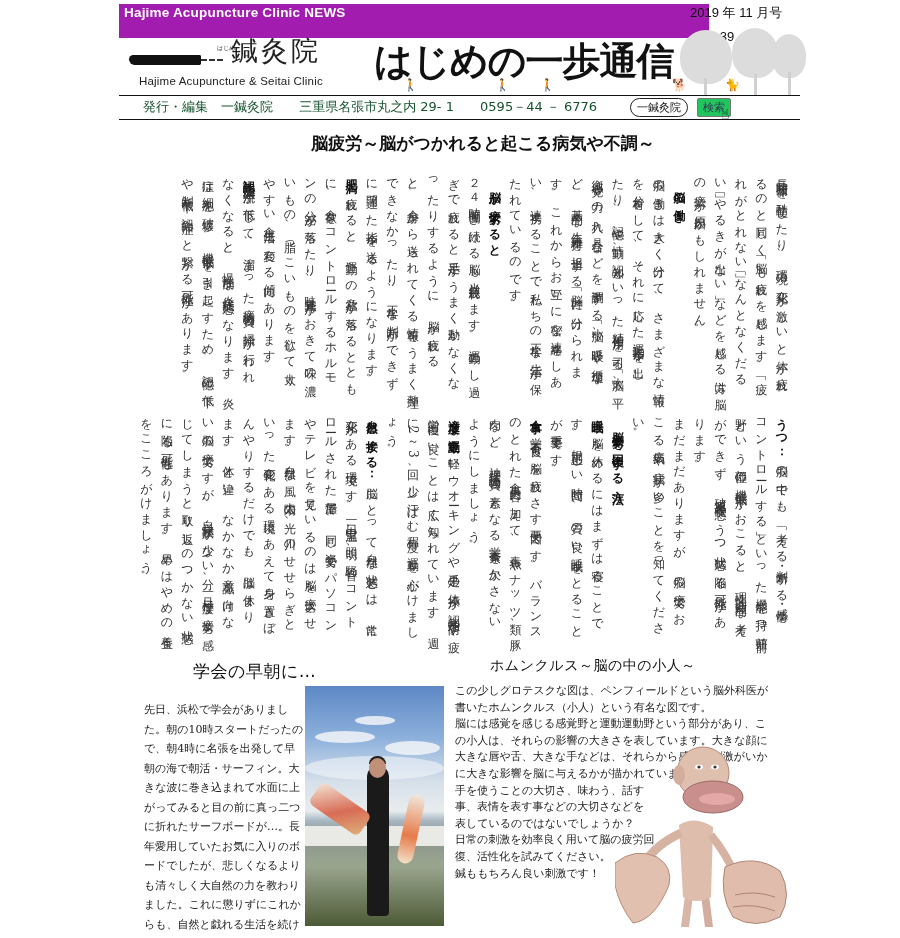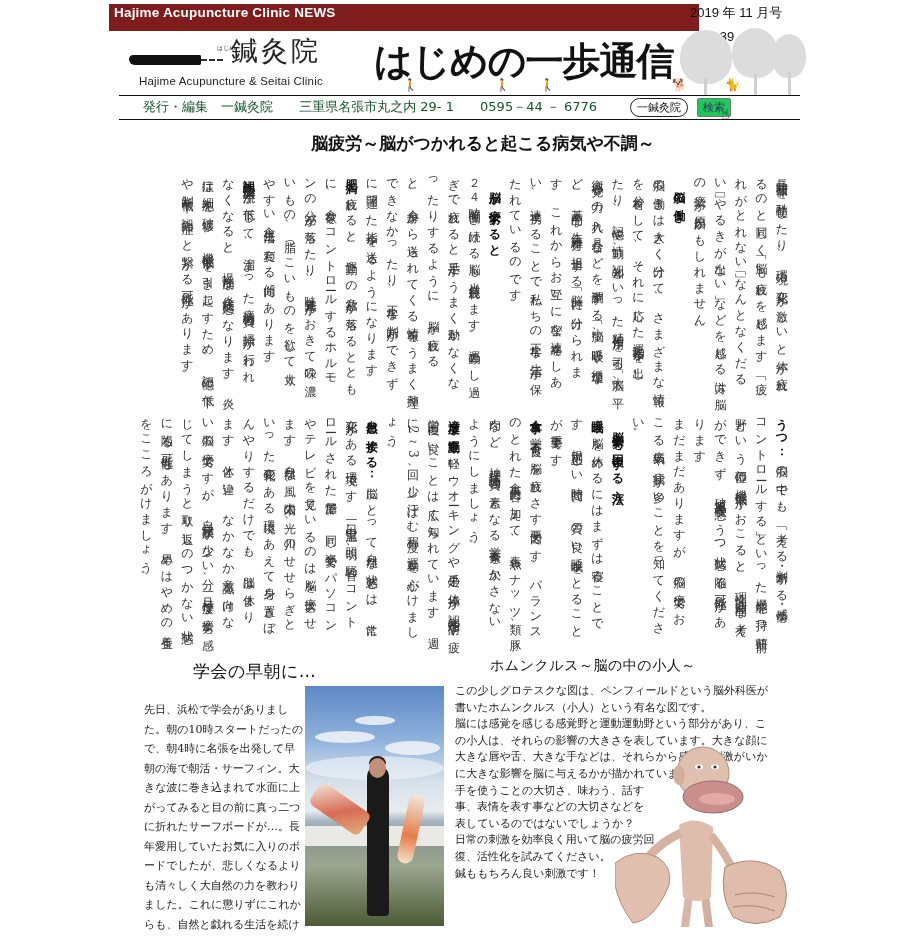--- a/index.html
+++ b/index.html
@@ -1,20 +1,20 @@
 <!DOCTYPE html>
 <html><head>
 <meta charset="utf-8">
 <style>
   html, body { margin:0; padding:0; background:#ffffff; }
   body { width:900px; height:938px; position:relative; overflow:hidden;
          font-family:"DejaVu Serif", "Liberation Serif", serif; color:#222; }
 
   
-  .newsbar { position:absolute; left:109px; top:4px; width:590px; height:27px; background:#7f1d1d; }
+  .newsbar { position:absolute; left:119px; top:4px; width:590px; height:34px; background:#a21caf; }
   .newsbar span { position:absolute; left:5px; top:1px; color:#fff; font:bold 13.5px "Liberation Sans", sans-serif; letter-spacing:0.2px; }
   .issue { position:absolute; left:690px; top:5px; font:13px "Liberation Sans", sans-serif; color:#111; line-height:15px; text-align:left; }
   .issue .vol { display:block; margin-left:8px;margin-top:9px; }
 
   .logo { position:absolute; left:125px; top:25px; width:220px; height:64px; }
   .logo .services { position:absolute; left:18px; top:0; font:13px "DejaVu Serif", serif; color:#222; white-space:nowrap; }
   .logo .brush { position:absolute; left:4px; top:30px; width:72px; height:10px; background:#111; border-radius:6px 2px 2px 8px; }
   .logo .brush-tail { position:absolute; left:76px; top:34px; width:22px; height:2px; border-top:2px dashed #333; }
   .logo .ruby { position:absolute; left:92px; top:19px; font:6px "DejaVu Sans", sans-serif; color:#333; }
   .logo .kanji { position:absolute; left:106px; top:8px; font:27px "DejaVu Serif", serif; color:#222; letter-spacing:3px; }

